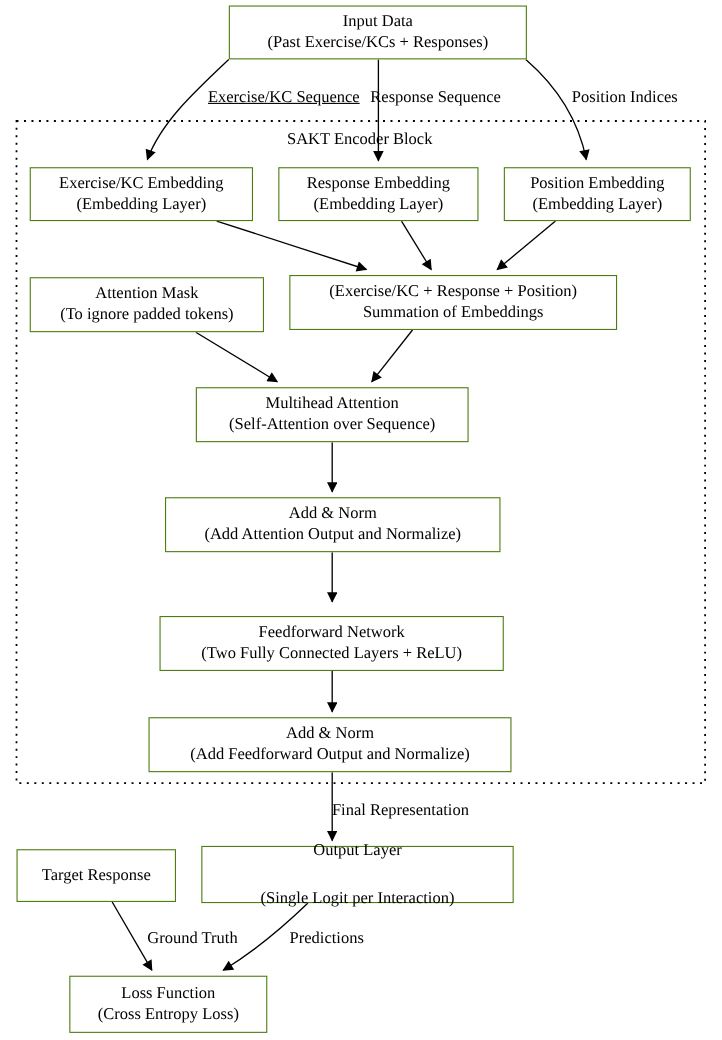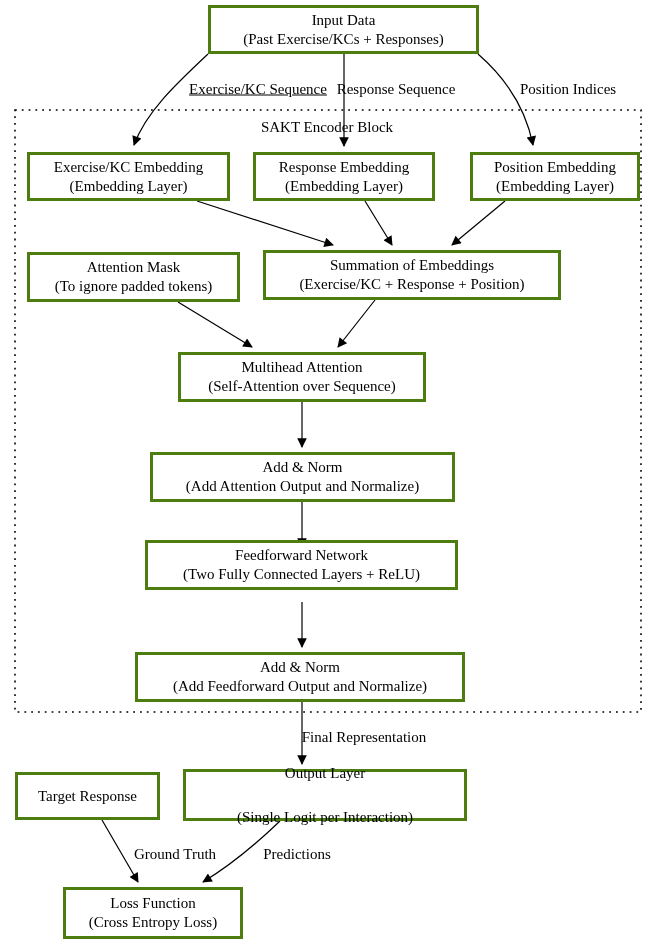--- a/index.html
+++ b/index.html
@@ -14,46 +14,46 @@
   }
   .edges {
     position: absolute;
     left: 0; top: 0;
     width: 656px; height: 945px;
   }
   .node {
     position: absolute;
     box-sizing: border-box;
     background: #ffffff;
-    border: 3px solid #4d7c0f;
+    border: 1px solid #4d7c0f;
     display: flex;
     flex-direction: column;
     align-items: center;
     justify-content: center;
     text-align: center;
     font-size: 15px;
     line-height: 19px;
     white-space: nowrap;
   }
   .edge-label {
     position: absolute;
     transform: translate(-50%, -50%);
     font-size: 15px;
     white-space: nowrap;
   }
   
   #n-input        { left:208px; top:5px;   width:271px; height:49px; }
   #n-exembed      { left:27px;  top:152px; width:203px; height:49px; }
   #n-resembed     { left:253px; top:152px; width:182px; height:49px; }
-  #n-posembed     { left:458px; top:152px; width:170px; height:49px;margin-left:12px; }
+  #n-posembed     { left:458px; top:152px; width:170px; height:49px; }
   #n-mask         { left:27px;  top:252px; width:213px; height:50px; }
   #n-sum          { left:263px; top:250px; width:298px; height:50px; }
   #n-mha          { left:178px; top:352px; width:248px; height:50px; }
   #n-addnorm1     { left:150px; top:452px; width:305px; height:50px; }
-  #n-ffn          { left:145px; top:540px; width:313px; height:50px; }
+  #n-ffn          { left:145px; top:560px; width:313px; height:50px; }
   #n-addnorm2     { left:135px; top:652px; width:330px; height:50px; }
   #n-output       { left:183px; top:769px; width:284px; height:52px;gap:25px; }
   #n-target       { left:15px;  top:772px; width:145px; height:48px; }
   #n-loss         { left:63px;  top:887px; width:180px; height:52px; }
   
   #l-exseq   { left:258px; top:89px;text-decoration:underline;  }
   #l-resseq  { left:396px; top:89px;  }
   #l-posidx  { left:568px; top:89px;  }
   #l-sakt    { left:327px; top:127px; }
   #l-finrep  { left:364px; top:737px; }
@@ -115,22 +115,22 @@
     <span>Position Embedding</span>
     <span>(Embedding Layer)</span>
   </div>
 
   <div class="node" id="n-mask">
     <span>Attention Mask</span>
     <span>(To ignore padded tokens)</span>
   </div>
 
   <div class="node" id="n-sum">
+    <span>(Exercise/KC + Response + Position)</span>
     <span>Summation of Embeddings</span>
-    <span>(Exercise/KC + Response + Position)</span>
   </div>
 
   <div class="node" id="n-mha">
     <span>Multihead Attention</span>
     <span>(Self-Attention over Sequence)</span>
   </div>
 
   <div class="node" id="n-addnorm1">
     <span>Add &amp; Norm</span>
     <span>(Add Attention Output and Normalize)</span>

